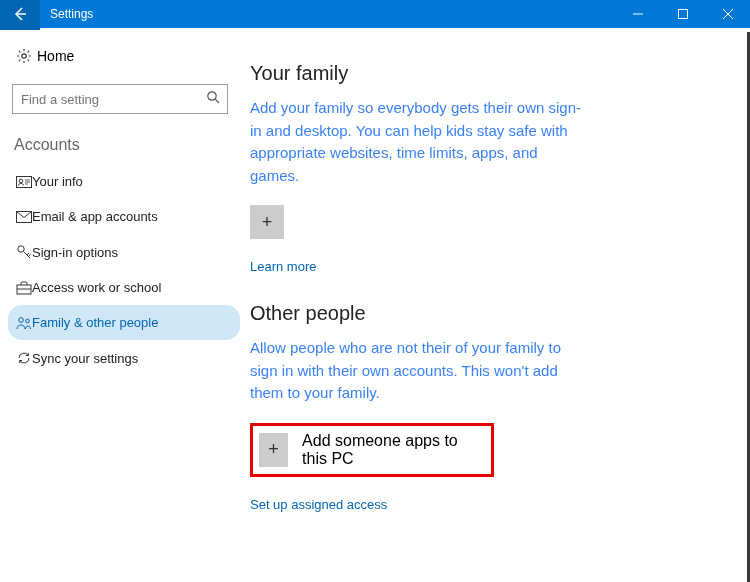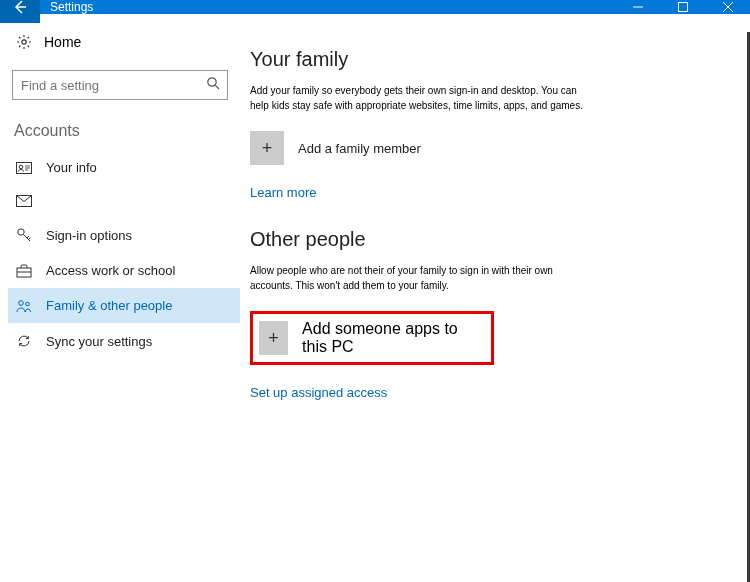--- a/index.html
+++ b/index.html
@@ -9,21 +9,21 @@
       font-family: "Segoe UI", Tahoma, sans-serif;
     }
     body {
       width: 750px;
       height: 582px;
       background: #fff;
       overflow: hidden;
       position: relative;
     }
     .titlebar {
-      height: 14px;
+      height: 28px;
       background: #0078d7;
       display: flex;
       align-items: center;
       color: #fff;
     }
     .back-btn {
       width: 40px;
       height: 32px;
       display: flex;
       align-items: center;
@@ -51,21 +51,21 @@
       display: flex;
       height: calc(582px - 32px);
     }
     .sidebar {
       width: 240px;
       padding: 14px 0 0 8px;
     }
     .home-row {
       display: flex;
       align-items: center;
-      gap: 12px;
+      gap: 5px;
       padding: 6px 8px;
       cursor: pointer;
     }
     .home-row .icon {
       width: 16px;
       display: flex;
       justify-content: center;
     }
     .home-row span.label {
       font-size: 14px;
@@ -90,52 +90,52 @@
       font-size: 14px;
     }
     .section-label {
       font-size: 16px;
       color: #666;
       padding: 6px 0 10px 6px;
     }
     .nav-item {
       display: flex;
       align-items: center;
-      gap: 14px;
       padding: 10px 8px;
       cursor: pointer;
       font-size: 13px;
       color: #222;
     }
     .nav-item .icon {
       width: 16px;
       display: flex;
       justify-content: center;
     }
     .nav-item.selected {
       background: #d0e7f8;
       color: #0067b8;
+      border-radius: 14px;
     }
     .nav-item.selected .icon {
       color: #0067b8;
     }
     .main {
       flex: 1;
       padding: 34px 30px 0 10px;
       overflow-y: auto;
     }
     .heading {
       font-size: 20px;
       font-weight: 400;
       margin-bottom: 12px;
       color: #222;
     }
     .desc {
-      font-size: 10px;
-      color: #000000;
+      font-size: 15px;
+      color: #3b82f6;
       line-height: 1.5;
       margin-bottom: 18px;
       max-width: 340px;
     }
     .add-row {
       display: flex;
       align-items: center;
       gap: 14px;
       margin-bottom: 18px;
       cursor: pointer;
@@ -252,20 +252,21 @@
       <span>Your info</span>
     </div>
 
     <div class="nav-item">
       <span class="icon">
         <svg width="16" height="12" viewBox="0 0 16 12">
             <rect x="0.5" y="0.5" width="15" height="11" stroke="#333" fill="none"></rect>
             <path d="M0.5 0.5 L8 6.5 L15.5 0.5" stroke="#333" fill="none"></path>
           </svg>
       </span>
+      <span>Email &amp; app accounts</span>
     </div>
 
     <div class="nav-item">
       <span class="icon">
         <svg width="16" height="16" viewBox="0 0 16 16">
             <circle cx="5" cy="5" r="3.2" stroke="#333" fill="none"></circle>
             <path d="M7.5 7.5 L14 14 M11 11 L13 9 M12.5 12.5 L14.5 10.5" stroke="#333" fill="none"></path>
           </svg>
       </span>
       <span>Sign-in options</span>
@@ -303,21 +304,20 @@
       <span>Sync your settings</span>
     </div>
   </div>
 
   <div class="main">
     <div class="heading">Your family</div>
     <div class="desc">Add your family so everybody gets their own sign-in and desktop. You can help kids stay safe with appropriate websites, time limits, apps, and games.</div>
 
     <div class="add-row">
       <div class="plus-box">+</div>
-      <div class="label">Add a family member</div>
     </div>
 
     <div class="link">Learn more</div>
 
     <div class="heading2">Other people</div>
     <div class="desc">Allow people who are not their of your family to sign in with their own accounts. This won't add them to your family.</div>
 
     <div class="highlight-box">
       <div class="plus-box">+</div>
       <div class="label">Add someone apps to this PC</div>

